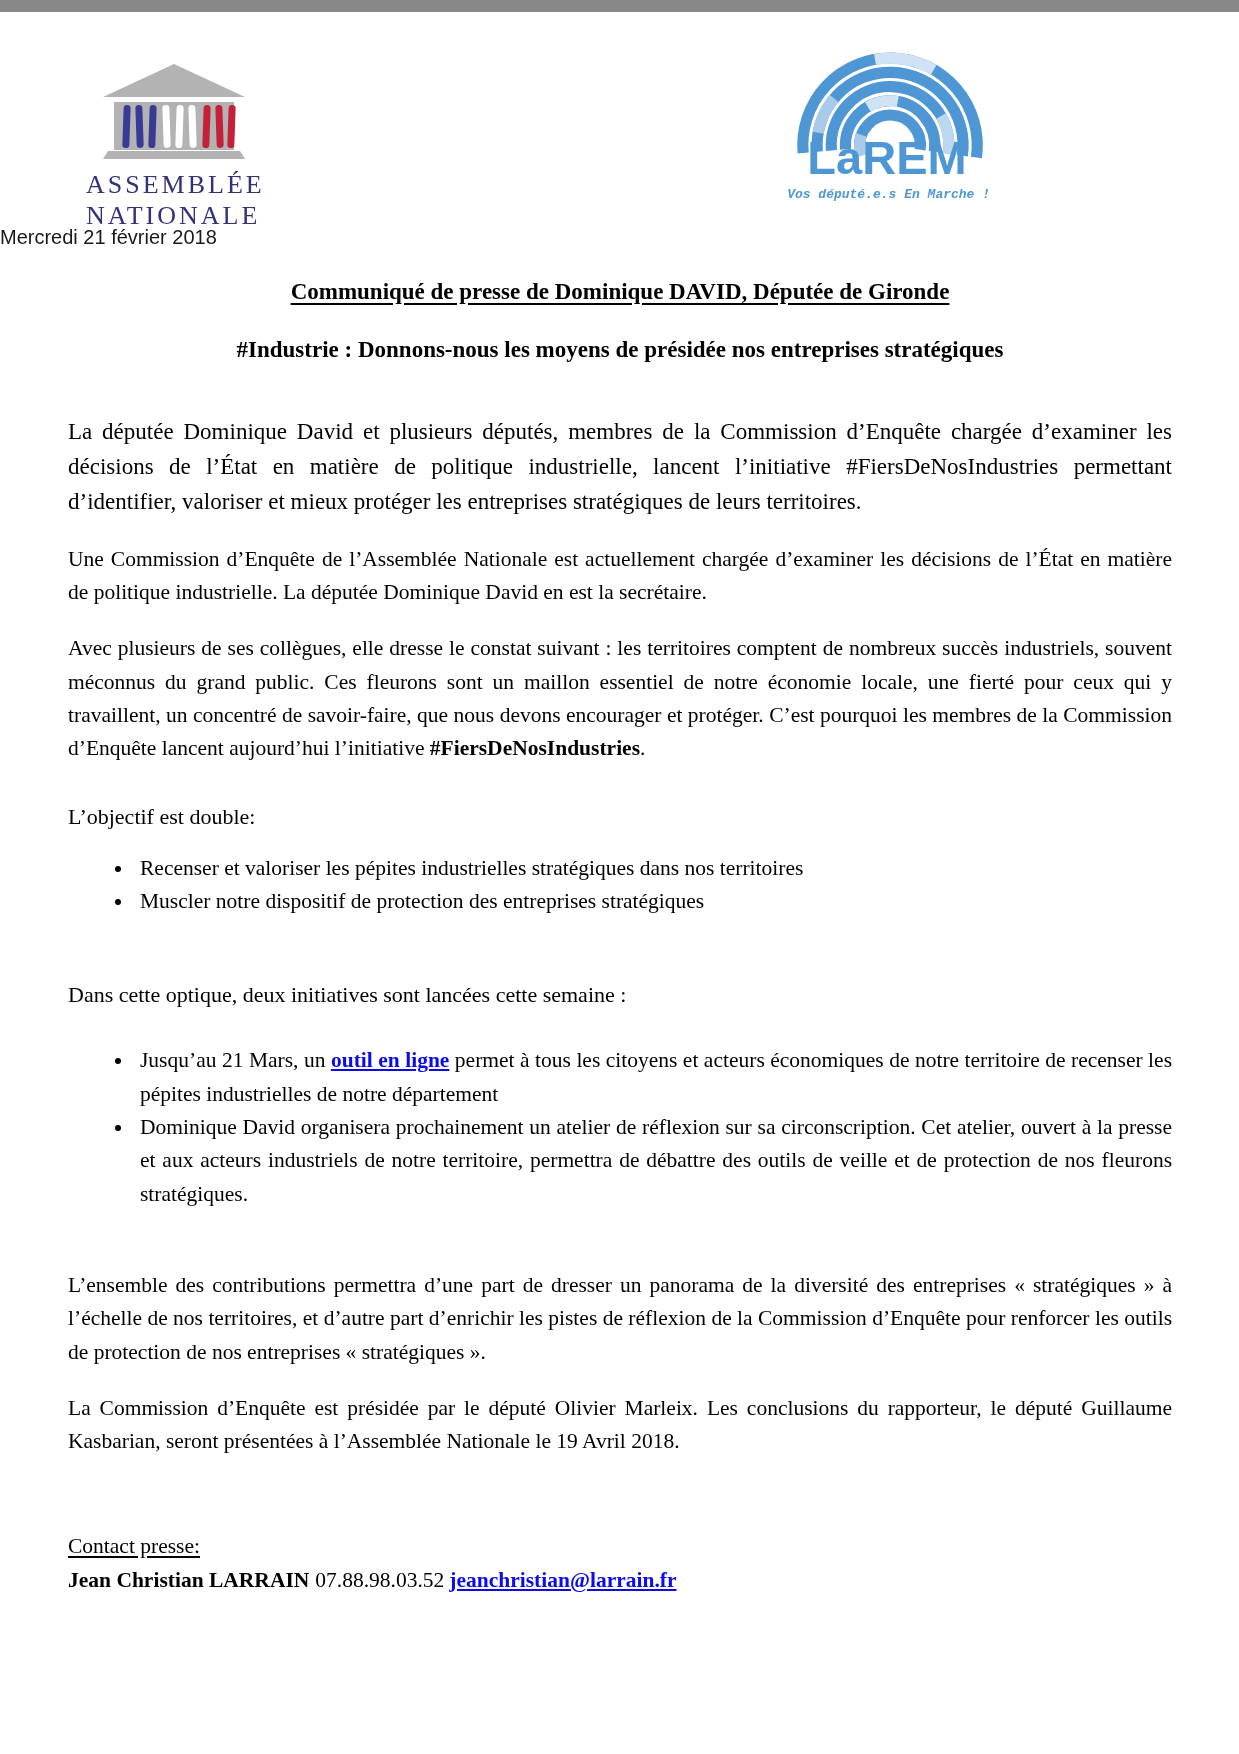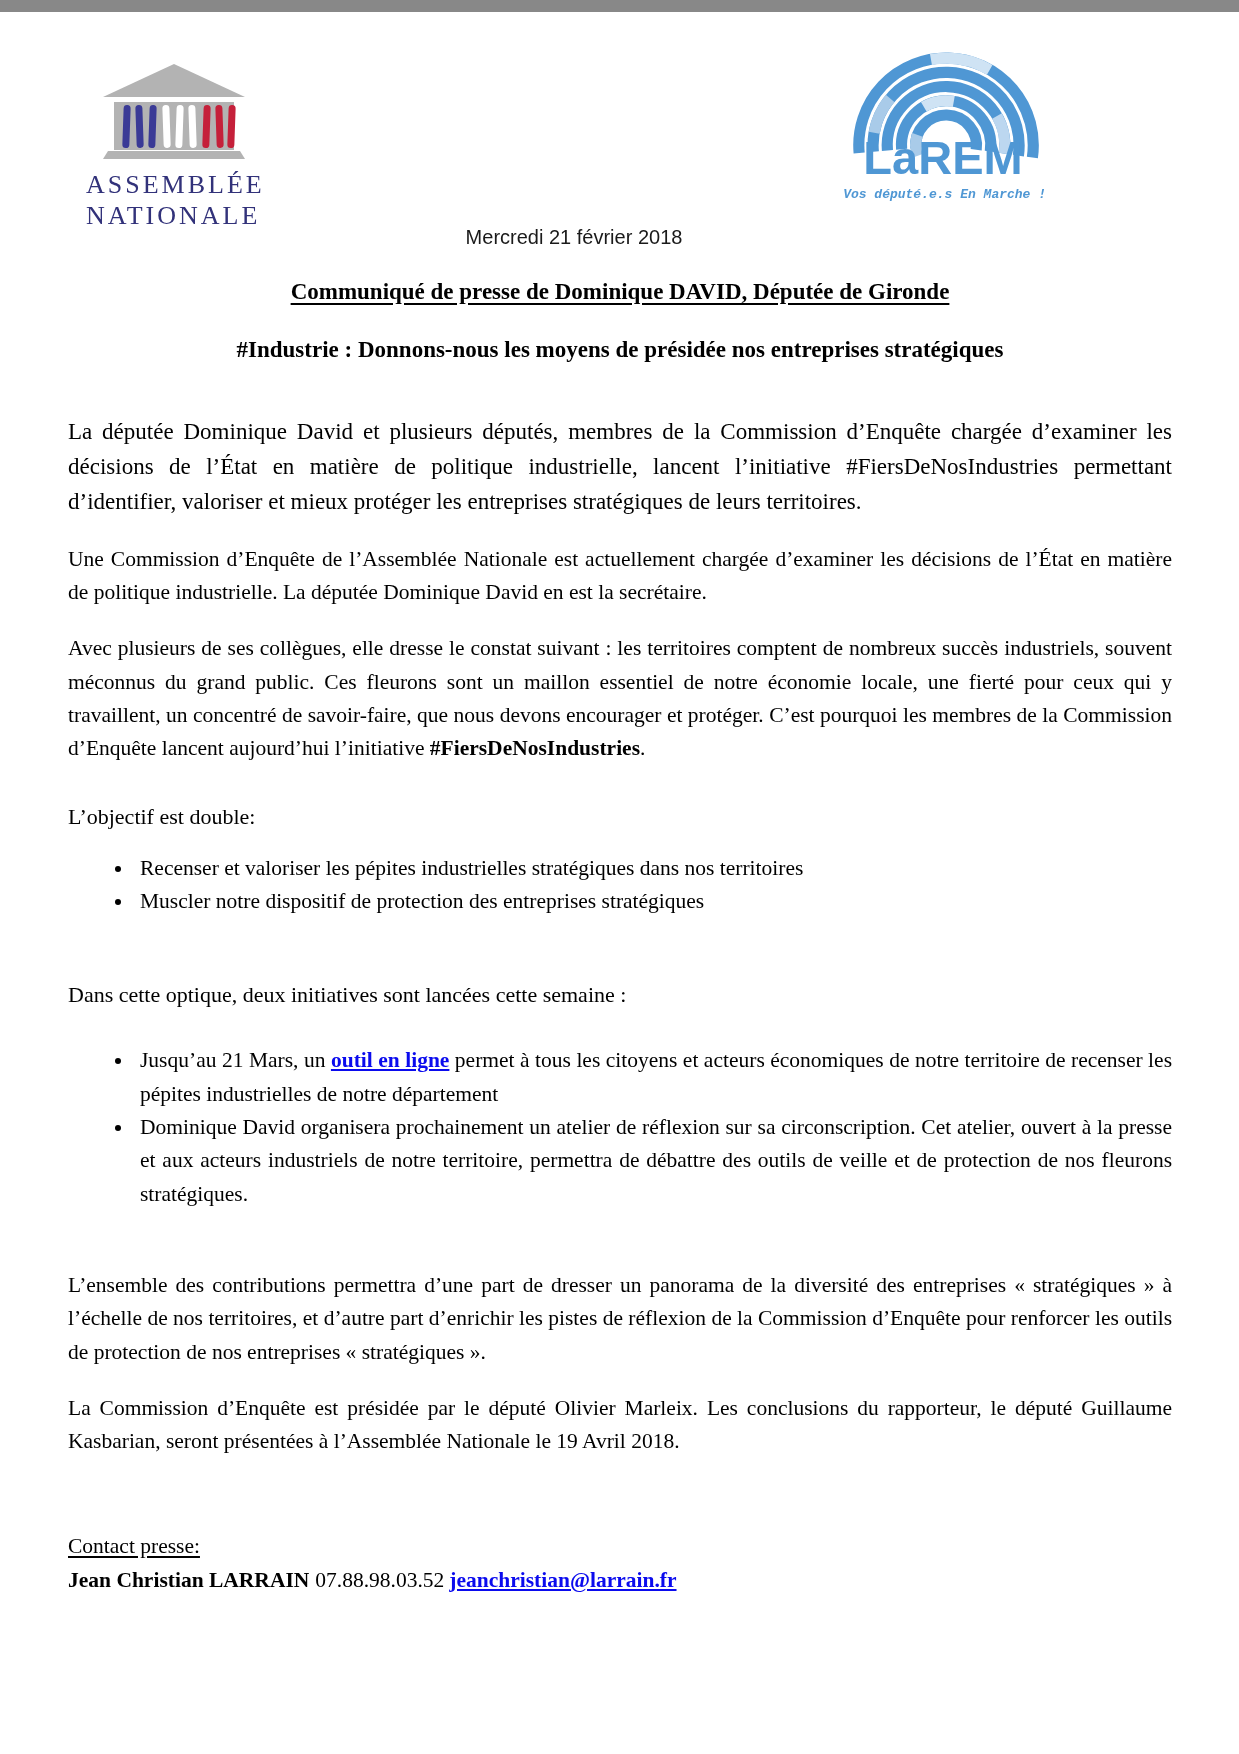--- a/index.html
+++ b/index.html
@@ -9,27 +9,27 @@
     margin:12px auto;
     background:#ffffff;
     font-family:"Liberation Serif", serif;
     color:#000;
     overflow:hidden;
   }
   
   .header{position:relative;height:208px;}
   .an-logo{position:absolute;left:84px;top:50px;width:180px;text-align:center;}
   .an-text{margin-top:4px;color:#32327a;font-size:26px;line-height:1.18;letter-spacing:3px;text-align:left;padding-left:2px;}
-  .larem-logo{position:absolute;left:836px;top:34px;width:210px;}
+  .larem-logo{position:absolute;left:780px;top:34px;width:210px;}
   .larem-name{margin-top:-62px;text-align:center;padding-left:4px;
     font-family:"Liberation Sans", sans-serif;font-weight:700;font-size:47px;color:#4f97d4;letter-spacing:0px;}
   .larem-tagline{margin-top:2px;text-align:right;
     font-family:Liberation Mono, monospace;font-weight:700;font-style:italic;font-size:13px;color:#4f97d4;}
   
-  .date{margin-top:6px;text-align:center;padding-right:91px;
+  .date{margin-top:6px;text-align:left;padding-right:91px;
     font-family:"Liberation Sans", sans-serif;font-size:20px;color:#1a1a1a;}
   
   .content{margin:0 67px 0 68px;}
   h1.doc-title{margin:30px 0 0 0;text-align:center;font-size:23px;font-weight:700;
     text-decoration:underline;text-underline-offset:4px;}
   h2.doc-subtitle{margin:32px 0 0 0;text-align:center;font-size:23px;font-weight:700;}
   p{margin:0;text-align:justify;}
   p.intro{margin-top:52px;font-size:23px;line-height:1.52;}
   p.body{margin-top:23px;font-size:21.5px;line-height:1.55;}
   .label{margin-top:38px;font-size:22px;text-align:left;}

